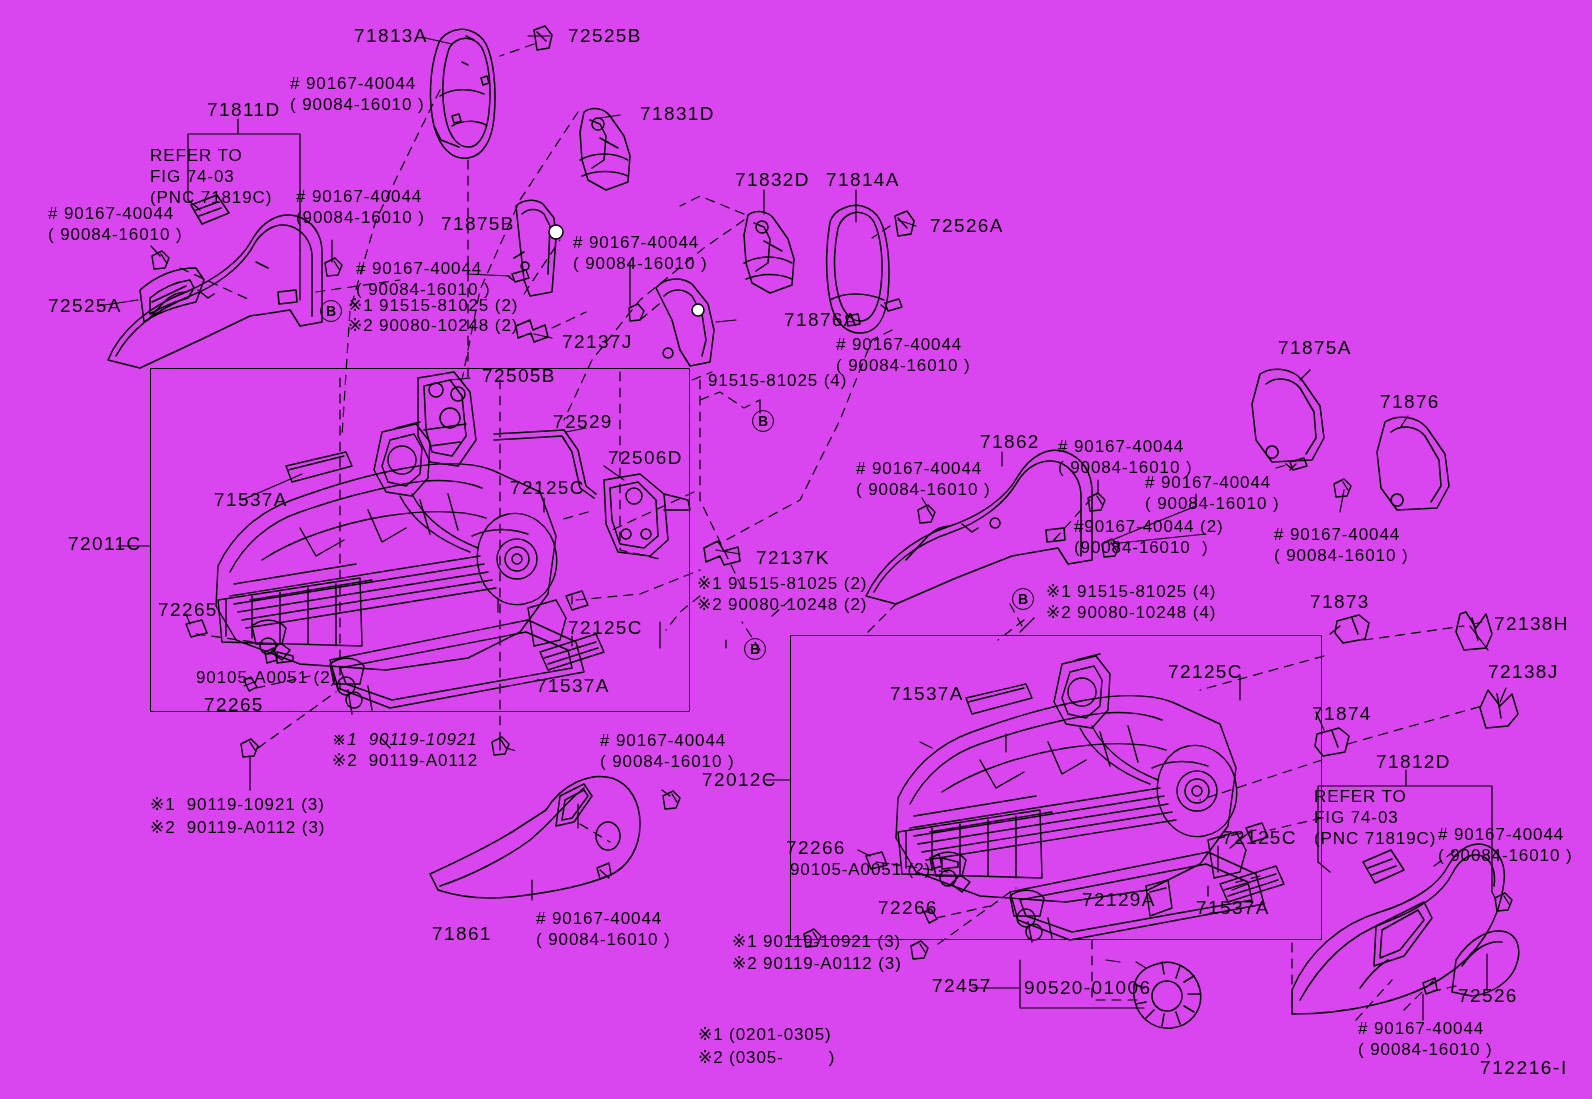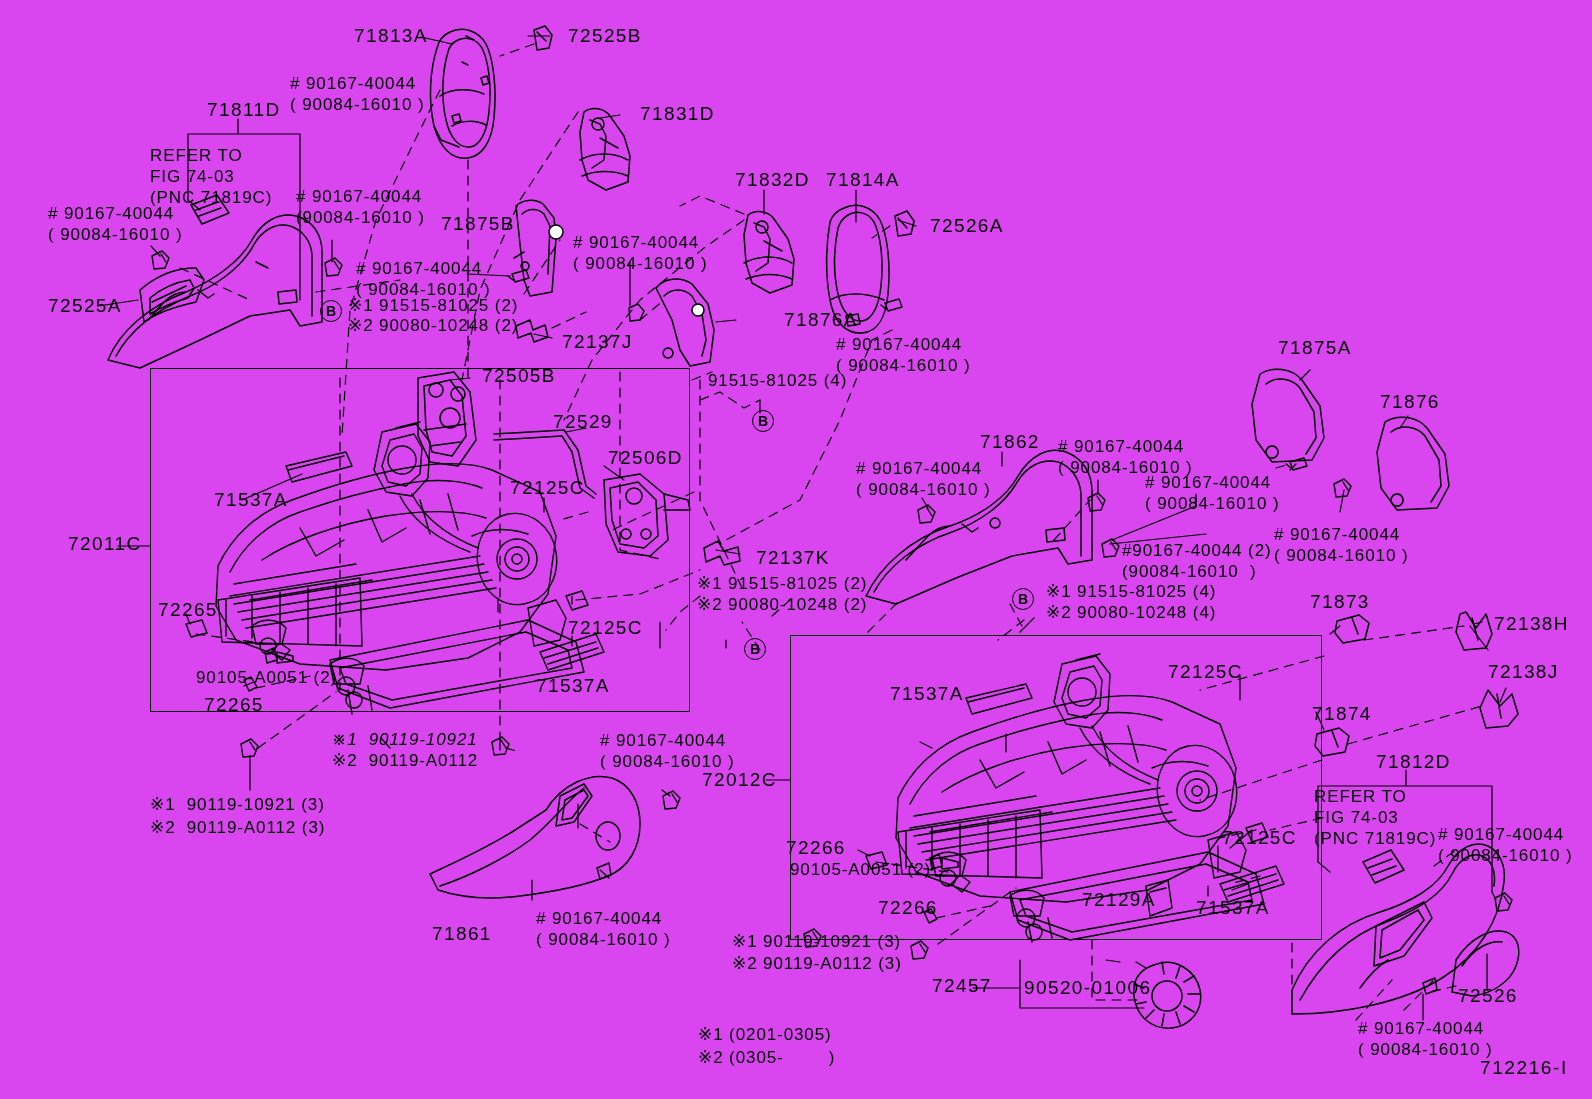--- a/index.html
+++ b/index.html
@@ -523,21 +523,21 @@
 
   <div class="lbl big" style="left:756px;top:548px;">72137K</div>
   <div class="lbl mid" style="left:697px;top:574px;">※1 91515-81025 (2)</div>
   <div class="lbl mid" style="left:697px;top:595px;">※2 90080-10248 (2)</div>
   <div class="circB" style="left:744px;top:638px;">B</div>
 
   <div class="lbl big" style="left:980px;top:432px;">71862</div>
   <div class="lbl mid two" style="left:856px;top:458px;"><span># 90167-40044</span><br><span>( 90084-16010 )</span></div>
   <div class="lbl mid two" style="left:1058px;top:436px;"><span># 90167-40044</span><br><span>( 90084-16010 )</span></div>
   <div class="lbl mid two" style="left:1145px;top:472px;"><span># 90167-40044</span><br><span>( 90084-16010 )</span></div>
-  <div class="lbl mid two" style="left:1074px;top:540px;margin-left:48px;"><span>#90167-40044 (2)</span><br><span>(90084-16010  )</span></div>
+  <div class="lbl mid two" style="left:1074px;top:516px;"><span>#90167-40044 (2)</span><br><span>(90084-16010  )</span></div>
   <div class="lbl mid" style="left:1046px;top:582px;">※1 91515-81025 (4)</div>
   <div class="lbl mid" style="left:1046px;top:603px;">※2 90080-10248 (4)</div>
   <div class="circB" style="left:1012px;top:588px;">B</div>
 
   <div class="lbl mid two" style="left:1274px;top:524px;"><span># 90167-40044</span><br><span>( 90084-16010 )</span></div>
 
   <div class="lbl big" style="left:1310px;top:592px;">71873</div>
   <div class="lbl big" style="left:1494px;top:614px;">72138H</div>
   <div class="lbl big" style="left:1488px;top:662px;">72138J</div>
   <div class="lbl big" style="left:1312px;top:704px;">71874</div>

